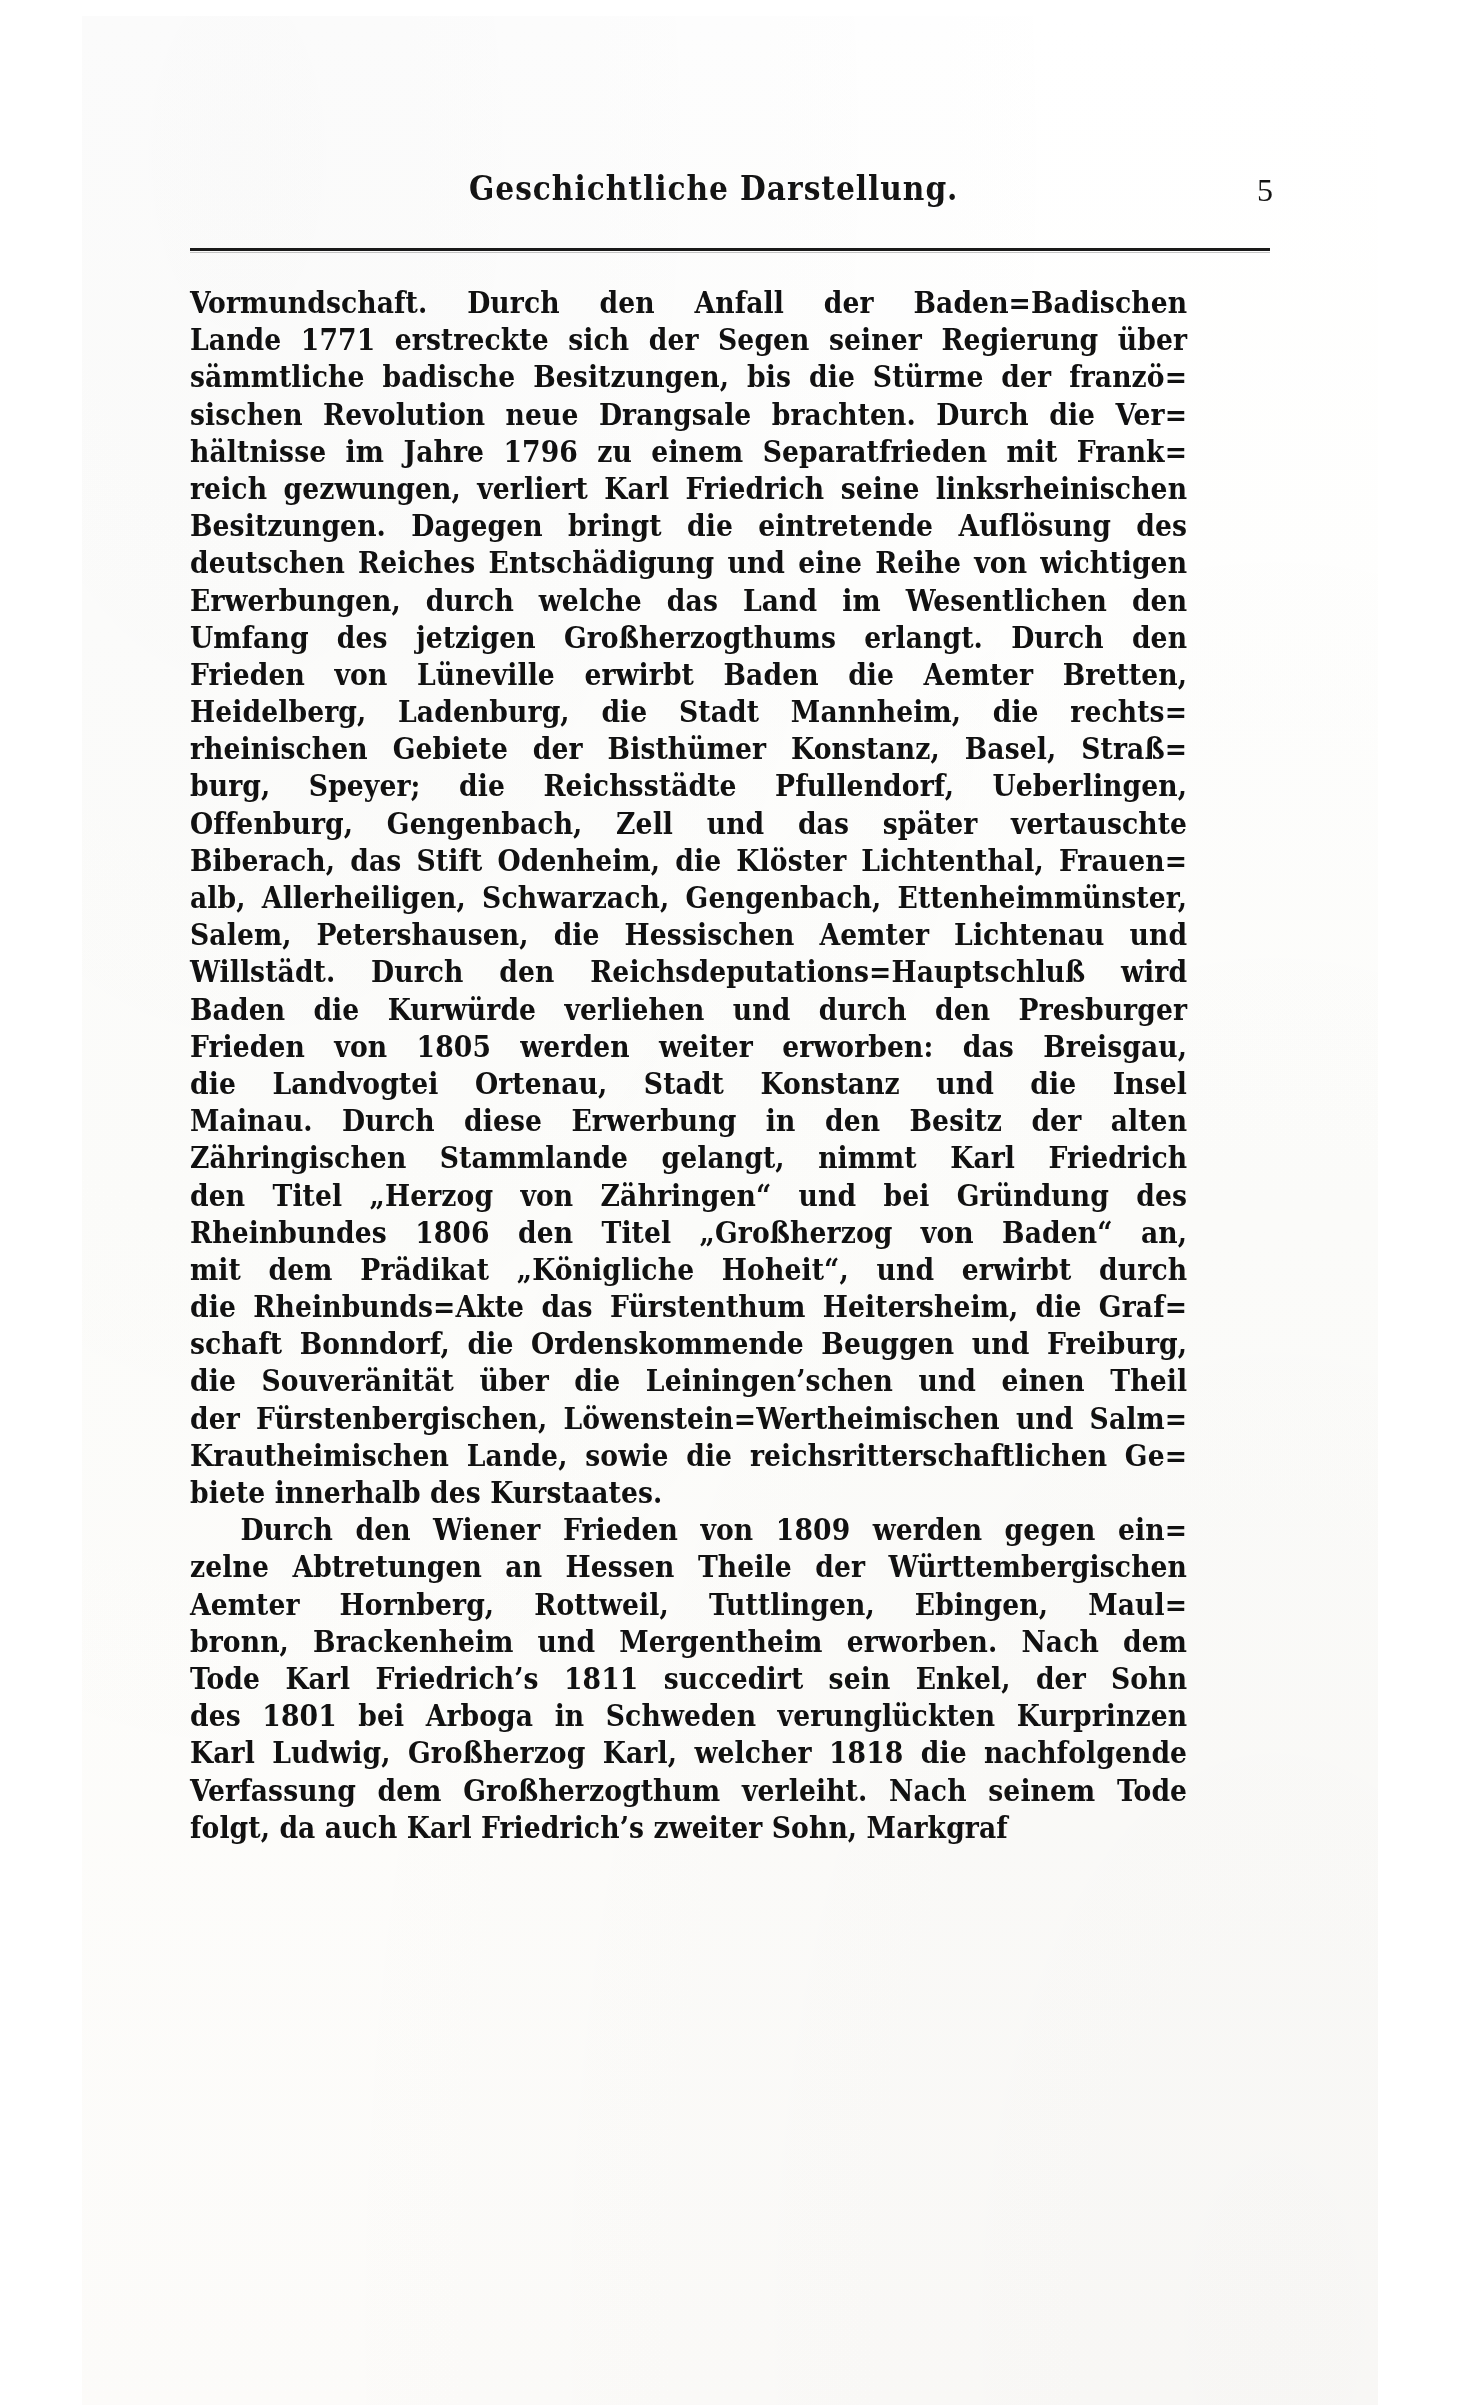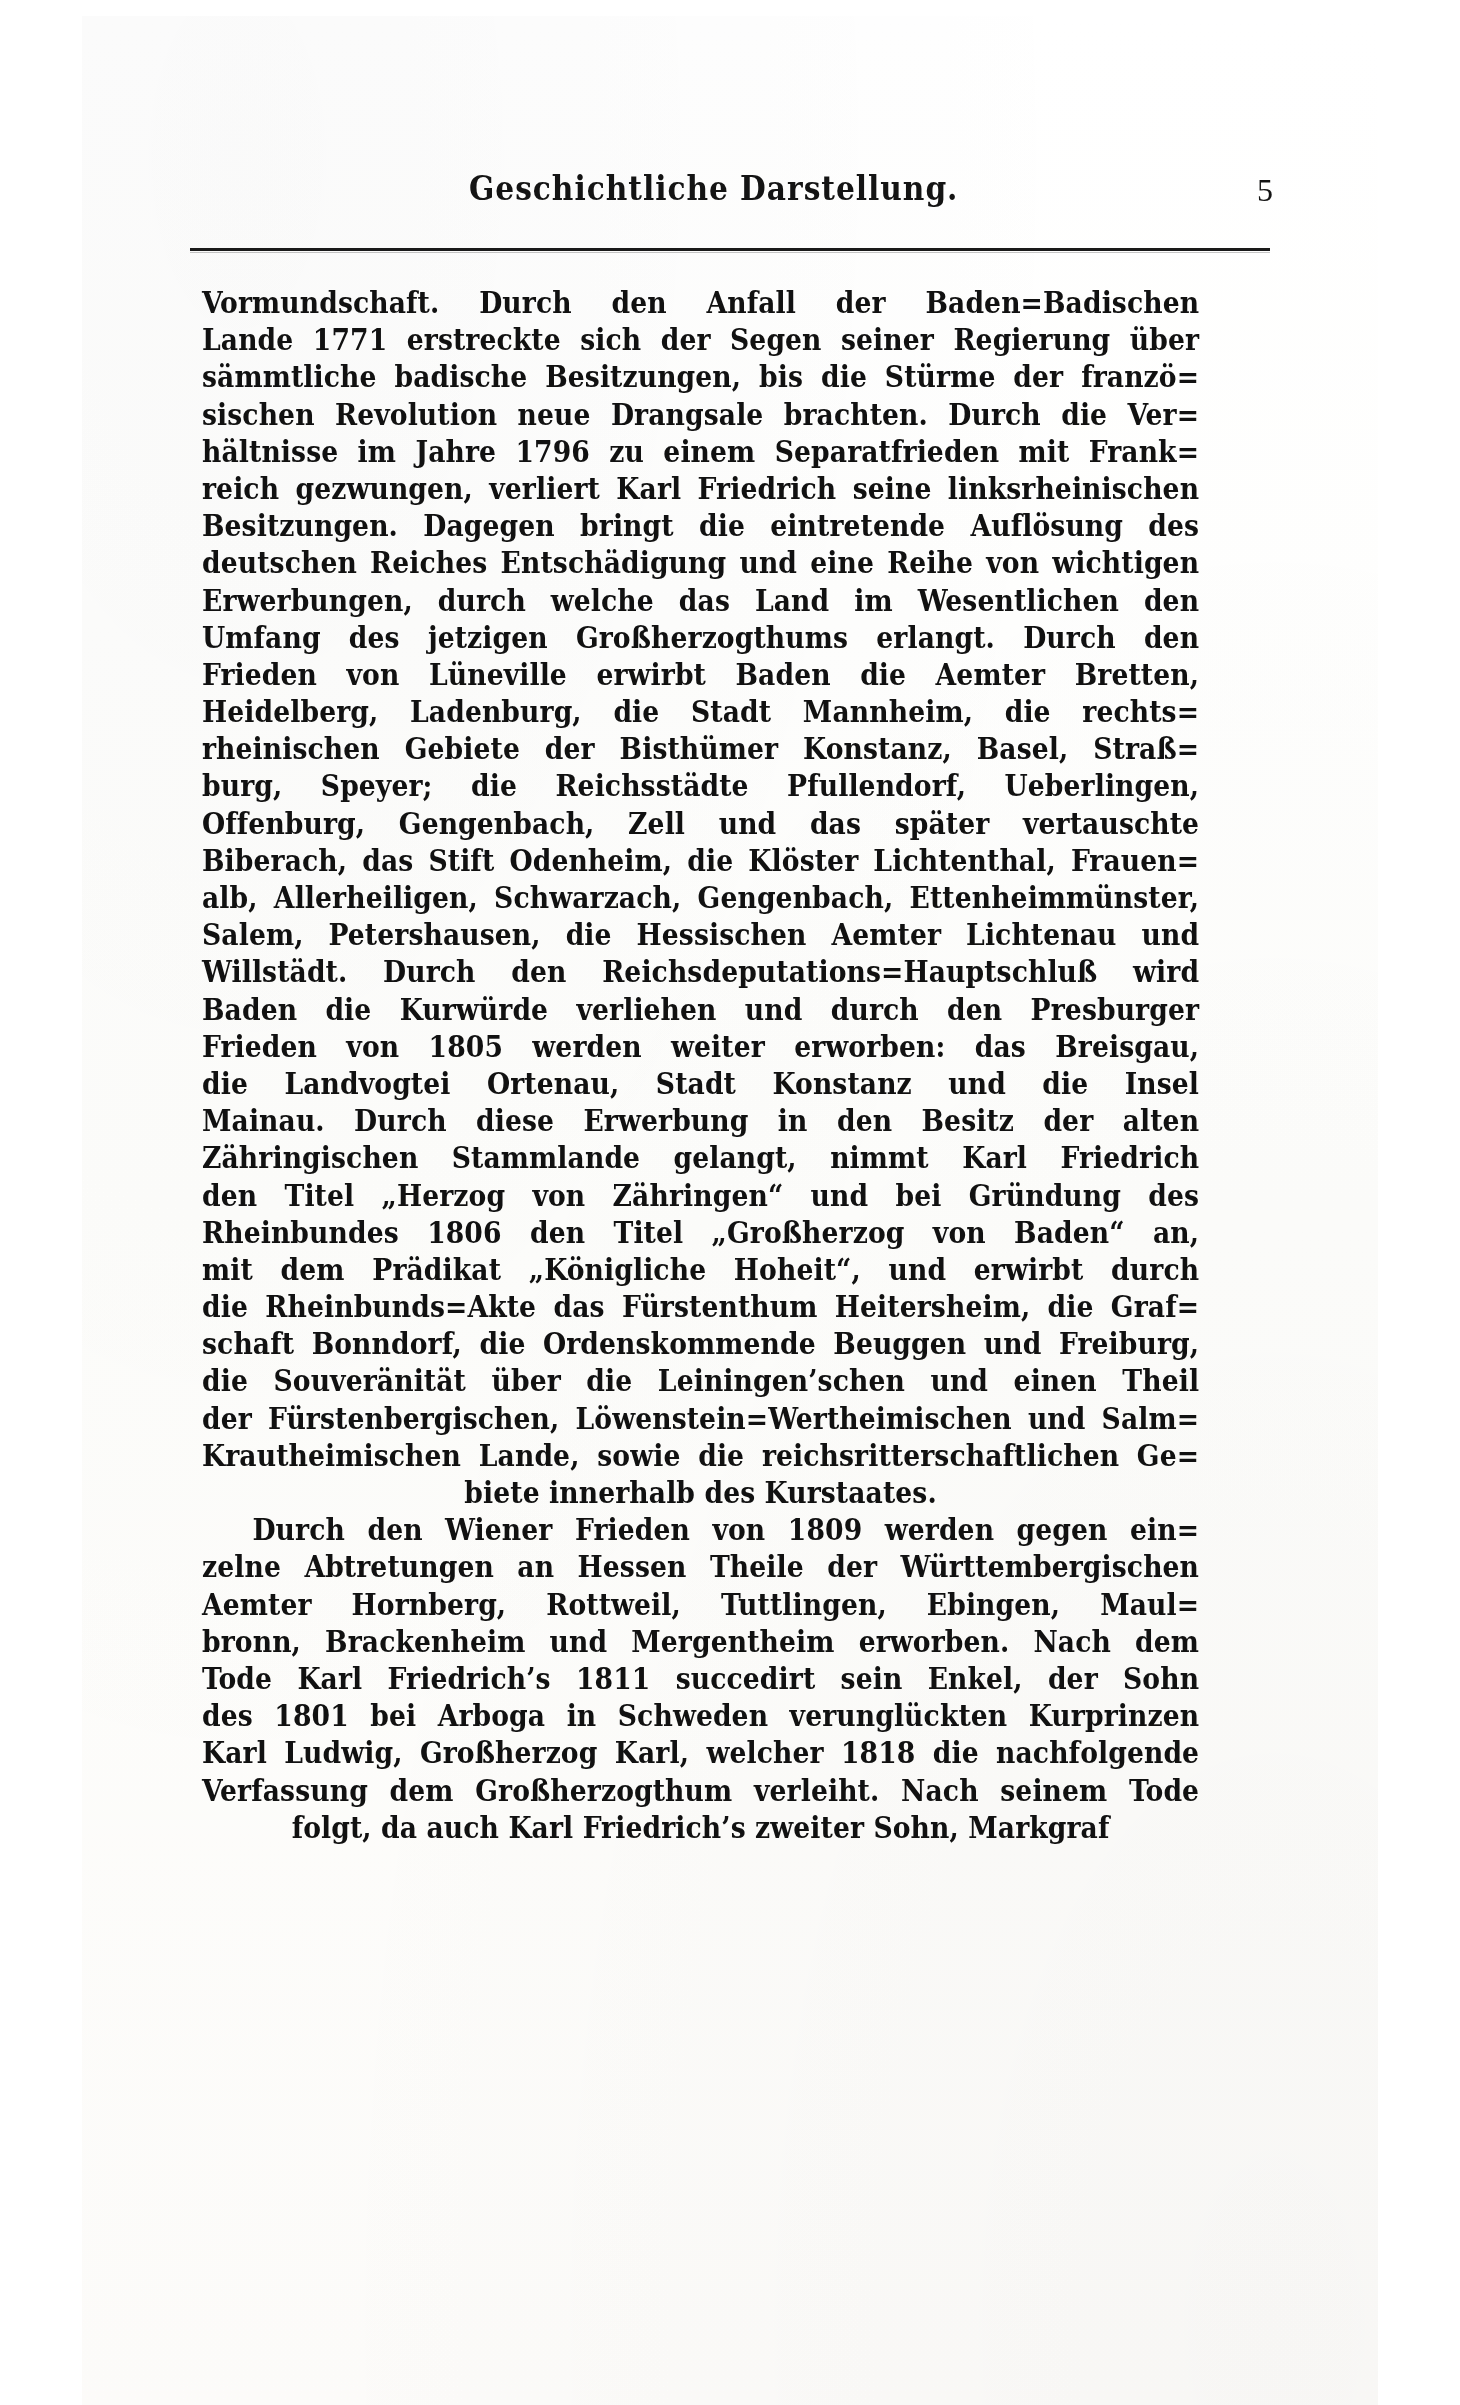--- a/index.html
+++ b/index.html
@@ -77,24 +77,23 @@
     left: 0;
     right: 0;
     top: 4px;
     height: 1px;
     background: rgba(26,26,26,0.25);
   }
 
   
   .textblock {
     position: absolute;
-    left: 120px;
+    left: 108px;
     top: 268px;
     width: 1028px;
-    text-align: center;
   }
 
   .line {
     font-family: "UnifrakturMaguntia", "DejaVu Serif", serif;
     font-size: 30.5px;
     line-height: 37.2px;
     color: #111111;
     white-space: nowrap;
     letter-spacing: 0.1px;
     height: 37.2px;

